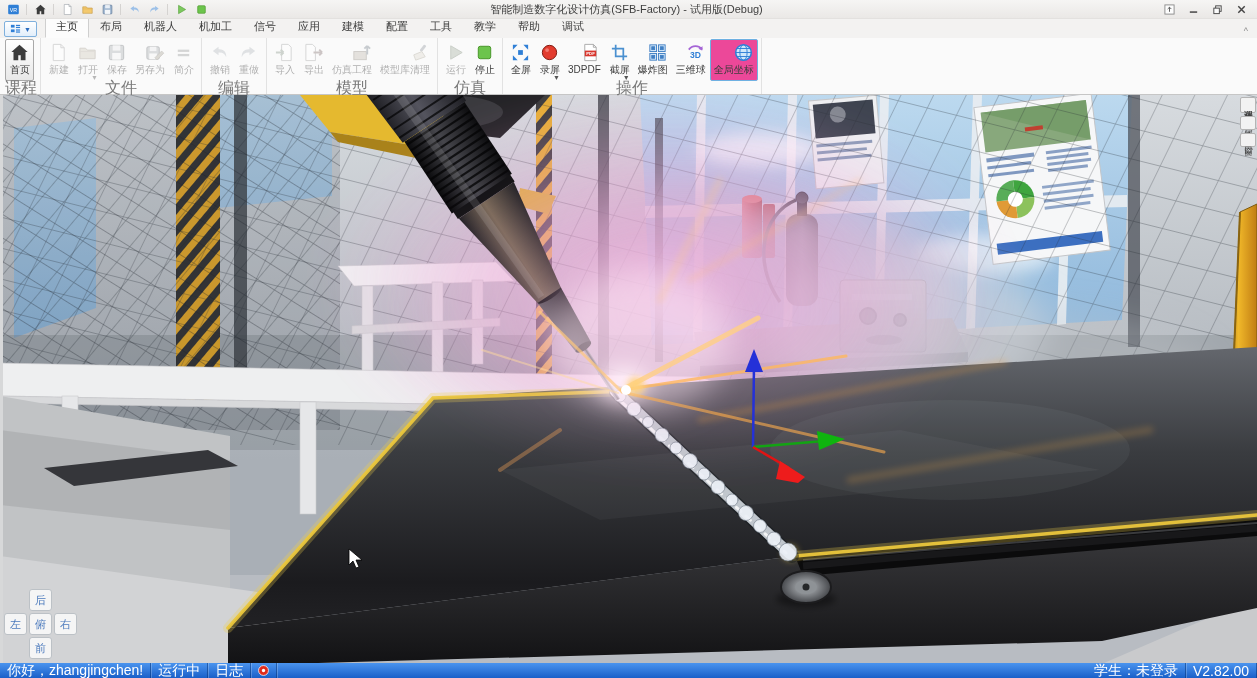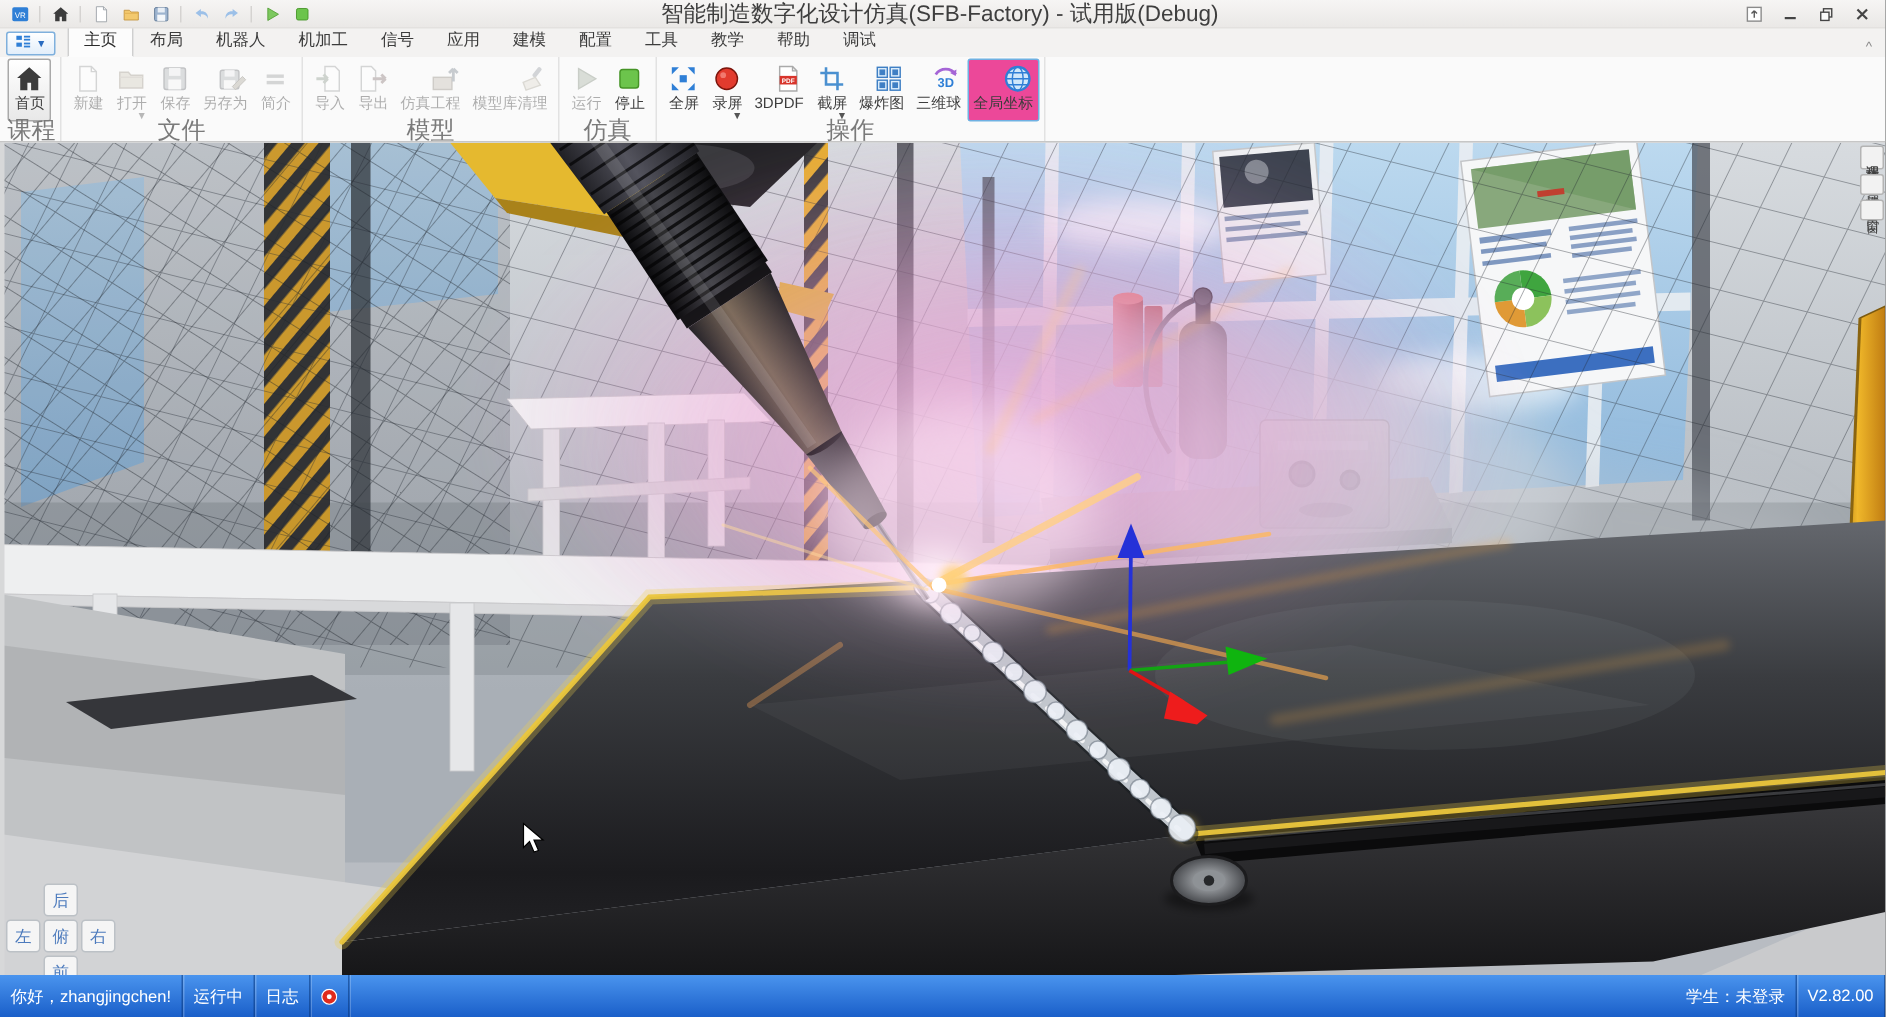--- a/index.html
+++ b/index.html
@@ -4,21 +4,21 @@
 <style>
 *{margin:0;padding:0;box-sizing:border-box}
 html,body{background:#6d6d6d}
 #app{position:relative;width:1257px;height:678px;background:#f3f2f1;font-family:"Liberation Sans",sans-serif;overflow:hidden;user-select:none}
 
 .titlebar{height:19px;display:flex;align-items:center;background:linear-gradient(#f6f5f4,#eae8e6);border-bottom:1px solid #e3e1df;position:relative;z-index:5}
 .qa{display:flex;align-items:center;gap:2px;padding-left:4px;z-index:2}
 .qbtn{width:18px;height:15px;display:flex;align-items:center;justify-content:center;border-radius:2px}
 .qbtn svg{width:13px;height:13px}
 .qsep{width:1px;height:11px;background:#d5d3d1;margin:0 2px}
-.title{position:absolute;left:0;right:4px;text-align:center;font-size:15px;color:#3e3e3e;pointer-events:none}
+.title{position:absolute;left:0;right:4px;text-align:center;font-size:11px;color:#3e3e3e;pointer-events:none}
 .winctl{margin-left:auto;display:flex;align-items:center;gap:3px;padding-right:5px;z-index:2}
 .winbtn{width:21px;height:15px;display:flex;align-items:center;justify-content:center}
 .winbtn svg{width:11px;height:11px}
 
 .tabrow{height:19px;display:flex;align-items:flex-end;background:#f3f2f1;padding-left:4px;position:relative;z-index:4}
 .menubtn{display:flex;align-items:center;gap:3px;border:1px solid #7fb0dd;background:linear-gradient(#ffffff,#e2eefa);border-radius:2px;height:16px;padding:0 5px;margin:0 8px 1px 0}
 .menubtn svg{width:11px;height:11px}
 .menucaret{font-size:7px;color:#2a6cc0}
 .tab{font-size:11px;color:#3c3c3c;padding:2px 10px 3px;border:1px solid transparent;white-space:nowrap}
 .tab.active{background:#fcfcfc;border-color:#cfcfcf;border-bottom-color:#fcfcfc;color:#2a2a2a}
@@ -38,21 +38,21 @@
 .rglabel{font-size:16px;color:#7a7a7a;text-align:center;height:14px;line-height:13px}
 
 .viewport{position:absolute;left:0;top:95px;width:1257px;height:568px;background:#b8bcc2;overflow:hidden}
 .scene{position:absolute;left:0;top:0;width:1257px;height:568px;display:block}
 .sidetabs{position:absolute;right:1px;top:2px;display:flex;flex-direction:column;gap:3px;z-index:3}
 .sidetab{width:16px;background:#f2f2f2;border:1px solid #b4b4b4;border-radius:2px;writing-mode:vertical-rl;text-orientation:upright;font-size:9px;color:#3f3f3f;display:flex;align-items:center;justify-content:center;padding:5px 0;letter-spacing:1px}
 .dpad{position:absolute;left:4px;bottom:4px;display:grid;grid-template-columns:repeat(3,23px);grid-template-rows:repeat(3,22px);gap:2px;z-index:3}
 .dbtn{background:rgba(248,248,248,.93);border:1px solid #bcc1c6;border-radius:3px;font-size:11px;color:#4d7bbd;display:flex;align-items:center;justify-content:center}
 .dbtn[data-pos="back"]{grid-area:1/2}.dbtn[data-pos="left"]{grid-area:2/1}.dbtn[data-pos="top"]{grid-area:2/2}.dbtn[data-pos="right"]{grid-area:2/3}.dbtn[data-pos="front"]{grid-area:3/2}
 
-.statusbar{position:absolute;left:0;bottom:0;width:100%;height:28px;background:linear-gradient(#4a94ee,#1a5fc9);display:flex;align-items:center;color:#fff;font-size:11px;z-index:5}
+.statusbar{position:absolute;left:0;bottom:0;width:100%;height:15px;background:linear-gradient(#4a94ee,#1a5fc9);display:flex;align-items:center;color:#fff;font-size:14px;z-index:5}
 .sseg{padding:0 7px;border-right:1px solid rgba(8,52,120,.55);box-shadow:1px 0 0 rgba(255,255,255,.22);height:100%;display:flex;align-items:center;white-space:nowrap}
 .sseg.grow{flex:1;border-right:none;box-shadow:none}
 .sseg svg{width:11px;height:11px}
 </style>
 </head>
 <body>
 
 <div id="app">
 
   <div class="titlebar">
@@ -228,20 +228,41 @@
             <span class="icn">
               <svg viewBox="0 0 22 22">
                 <rect x="5" y="8" width="12" height="2.4" fill="#9aa0a6"></rect>
                 <rect x="5" y="12.5" width="12" height="2.4" fill="#9aa0a6"></rect>
               </svg>
             </span>
             <span class="lbl">简介</span>
           </div>
         </div>
         <div class="rglabel">文件</div>
+      </div>
+      <div class="rgroup">
+        <div class="rbuttons">
+          <div class="rbtn disabled">
+            <span class="icn">
+              <svg viewBox="0 0 22 22">
+                <path d="M10 5 4 9.5l6 4.5v-3c4-.4 7 1.4 8 5 .6-5.8-3-8.8-8-8.5Z" fill="#9cc0e8"></path>
+              </svg>
+            </span>
+            <span class="lbl">撤销</span>
+          </div>
+          <div class="rbtn disabled">
+            <span class="icn">
+              <svg viewBox="0 0 22 22">
+                <path d="M12 5l6 4.5-6 4.5v-3c-4-.4-7 1.4-8 5-.6-5.8 3-8.8 8-8.5Z" fill="#9cc0e8"></path>
+              </svg>
+            </span>
+            <span class="lbl">重做</span>
+          </div>
+        </div>
+        <div class="rglabel">编辑</div>
       </div>
       <div class="rgroup">
         <div class="rbuttons">
           <div class="rbtn disabled">
             <span class="icn">
               <svg viewBox="0 0 22 22">
                 <path d="M8 2.5h7l3 3V19.5H8Z" fill="#fff" stroke="#9aa0a6"></path>
                 <path d="M2 11h8m0 0-3-3m3 3-3 3" stroke="#58b058" stroke-width="2" fill="none"></path>
               </svg>
             </span>

